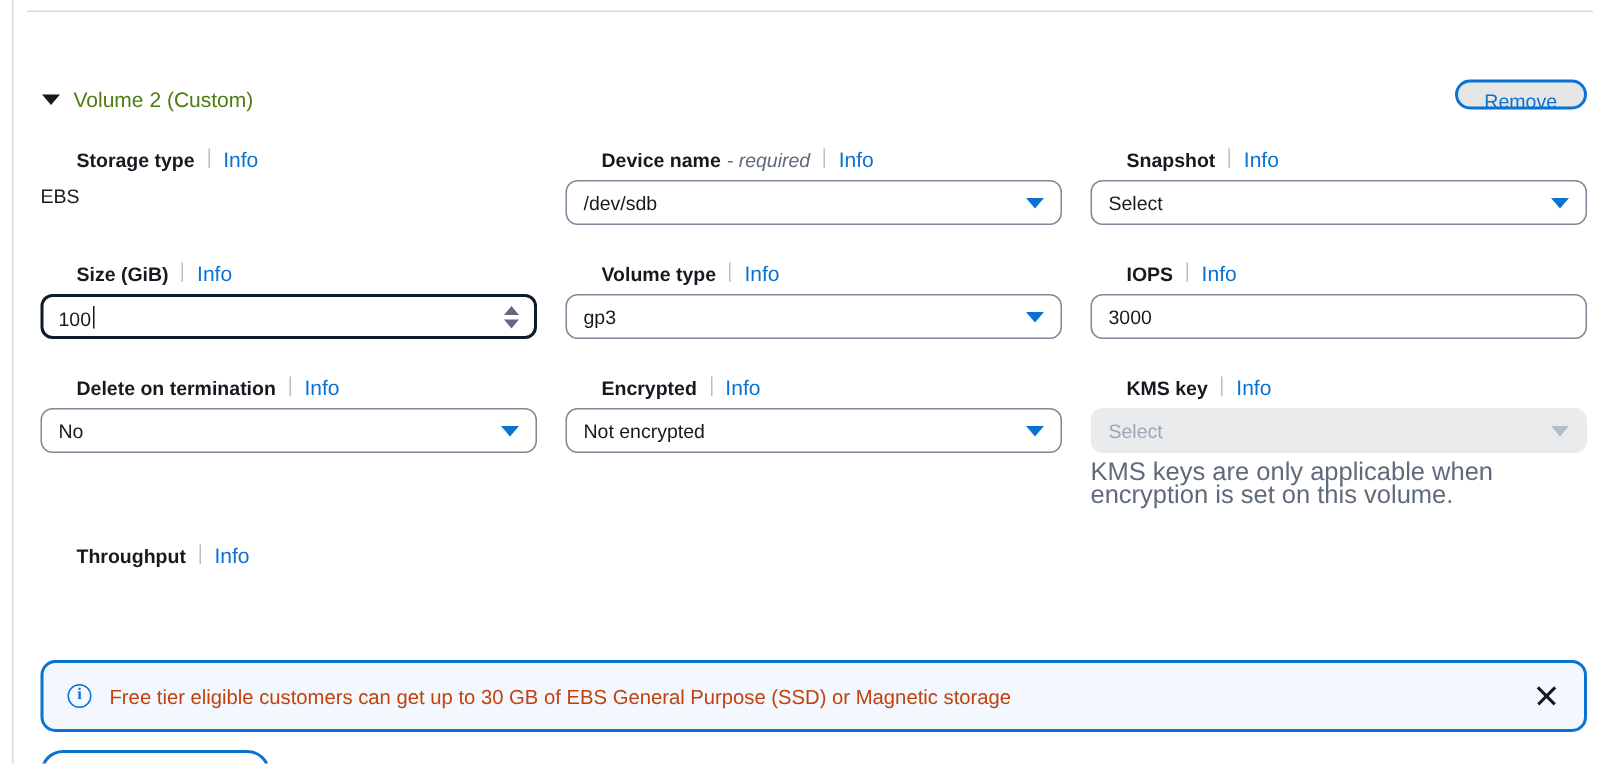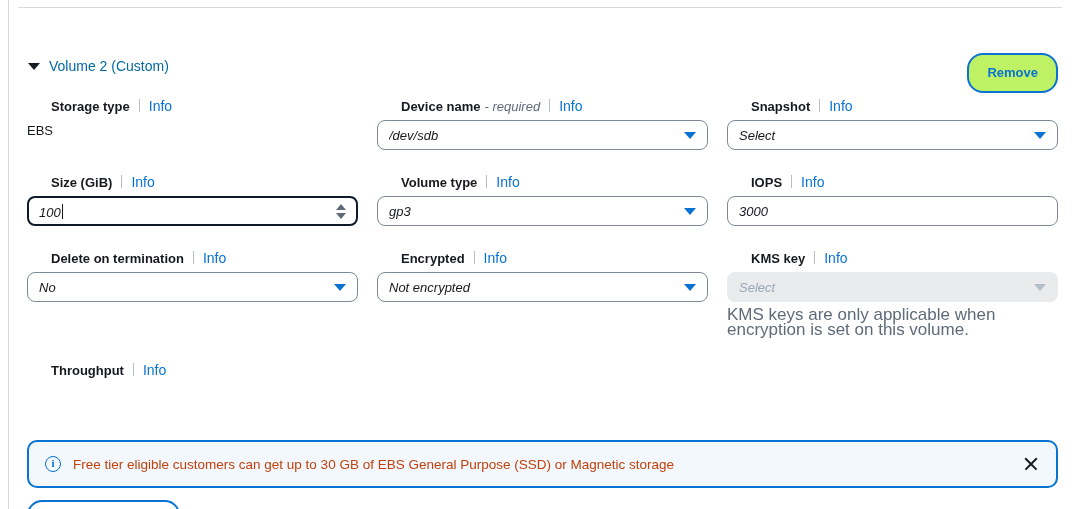--- a/index.html
+++ b/index.html
@@ -49,37 +49,37 @@
   .caret-toggle::after {
     content: "";
     position: absolute; left: 0; top: 3px;
     border-left: 6px solid transparent;
     border-right: 6px solid transparent;
     border-top: 7px solid #16191f;
   }
   .vol-title {
     font-size: 14px;
     font-weight: 400;
-    color: #0369a1;
+    color: #4d7c0f;
     line-height: 20px;
     white-space: nowrap;
   }
 
   .remove-btn {
     position: absolute;
     right: 22px; top: 53px;
-    height: 40px;
+    height: 20px;
     padding: 0 18px;
     border: 2px solid #0972d3;
     border-radius: 16px;
-    background: #bef264;
+    background: #e5e5e5;
     color: #0972d3;
     font-family: "Liberation Sans", "DejaVu Sans", sans-serif;
     font-size: 13px;
-    font-weight: bold;
+    font-weight: normal;
     cursor: pointer;
     line-height: 26px;
   }
 
   
   .col1 { left: 27px; }
   .col2 { left: 377px; }
   .col3 { left: 727px; }
 
   .field {
@@ -137,21 +137,20 @@
     border: 1px solid #7d8998;
     border-radius: 8px;
     background: #ffffff;
     display: flex;
     align-items: center;
     padding: 0 11px;
     font-size: 13px;
     color: #16191f;
     cursor: pointer;
     overflow: hidden;
-    font-style: italic;
   }
   .ctl.focused {
     border: 2px solid #0f1b2a;
     padding: 0 10px;
     cursor: text;
   }
   .ctl.disabled {
     border: 1px solid transparent;
     background: #e9ebed;
     color: #9ba7b6;

